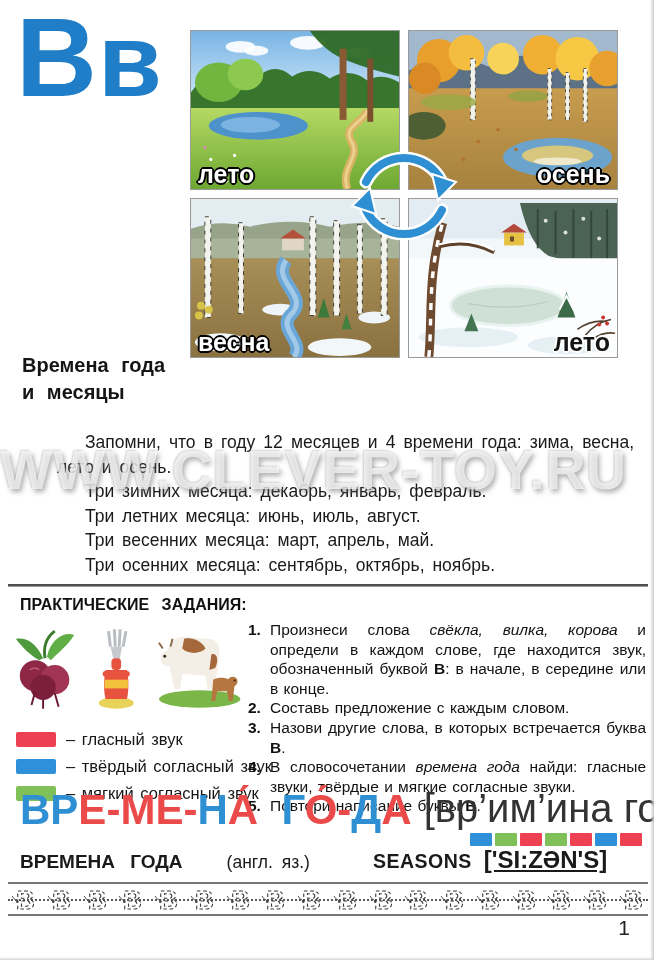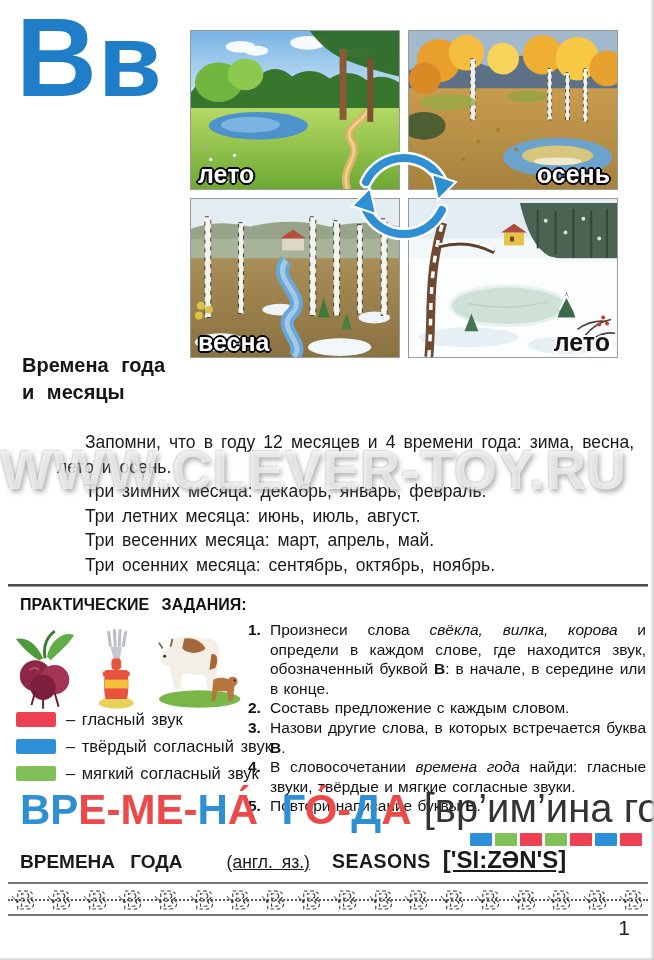--- a/index.html
+++ b/index.html
@@ -37,42 +37,42 @@
                color:rgba(255,255,255,0.68);
                text-shadow:2px 3px 5px rgba(110,110,110,0.55), -1px -1px 2px rgba(160,160,160,0.4);
                pointer-events:none; }
   
   .divider { position:absolute; left:8px; top:584px; width:640px; height:3px;
              border-top:2px solid #4e4e4e; border-bottom:1px solid #9a9a9a; }
   .practice-title { position:absolute; left:20px; top:596px; font-size:16px; font-weight:bold;
                     color:#111; word-spacing:8px; }
   .pictures { position:absolute; left:14px; top:622px; width:228px; height:88px;
               display:flex; align-items:flex-end; gap:16px; }
-  .legend { position:absolute; left:16px; top:710px; }
+  .legend { position:absolute; left:16px; top:730px; }
   .legend-row { display:flex; align-items:center; margin-bottom:8px; }
   .legend-chip { width:40px; height:15px; border-radius:2px; margin-right:10px; flex-shrink:0; }
   .legend-label { font-size:16.5px; color:#161616; word-spacing:2px; }
   .tasks { position:absolute; left:248px; top:620px; width:398px; font-size:15.5px; line-height:19.6px; color:#121212; }
   .task { display:flex; }
   .task-num { width:22px; font-weight:bold; flex-shrink:0; }
   .task-text { flex:1; text-align:justify; word-spacing:1px; }
   .task-text i { font-style:italic; }
   .task-text b { font-weight:bold; }
   
   .syllable-row { position:absolute; left:20px; top:788px; right:8px; display:flex; align-items:flex-start; gap:12px; }
   .big-word { font-size:42px; font-weight:bold; line-height:1.05; white-space:nowrap; letter-spacing:0; flex-shrink:0; }
   .trans-col { display:flex; flex-direction:column; }
   .transcription { font-size:40px; line-height:1.0; color:#333; white-space:nowrap; }
   .bars { display:flex; align-items:center; gap:3px; margin-top:5px; margin-left:46px; }
   .bar { width:22px; height:13px; border-radius:1px; }
   .bar-gap { width:12px; }
   
   .english-row { position:absolute; left:20px; top:846px; display:flex; align-items:baseline; color:#1a1a1a; }
   .tr-ru { font-size:19px; font-weight:bold; word-spacing:10px; margin-right:44px; }
-  .tr-note { font-size:17.5px; margin-right:22px; word-spacing:4px;text-decoration:underline; }
+  .tr-note { font-size:17.5px; margin-right:63px; word-spacing:4px; }
   .tr-en { font-size:19.5px; font-weight:bold; letter-spacing:0.5px; margin-right:12px; }
   .tr-ipa { font-size:24px; font-weight:bold;text-decoration:underline; }
   
   .tracing-band { position:absolute; left:8px; top:882px; width:640px; height:34px;
                   border-top:2px solid #787878; border-bottom:2px solid #787878; }
   .tracing-band .midline { position:absolute; left:0; right:0; top:50%; border-top:2px dotted #5a5a5a; }
   .trace-cells { position:relative; display:flex; justify-content:space-between; align-items:center;
                  height:100%; padding:0 3px; }
   .trace-cell svg { display:block; }
   .page-number { position:absolute; right:24px; top:916px; font-size:21px; color:#222; }

